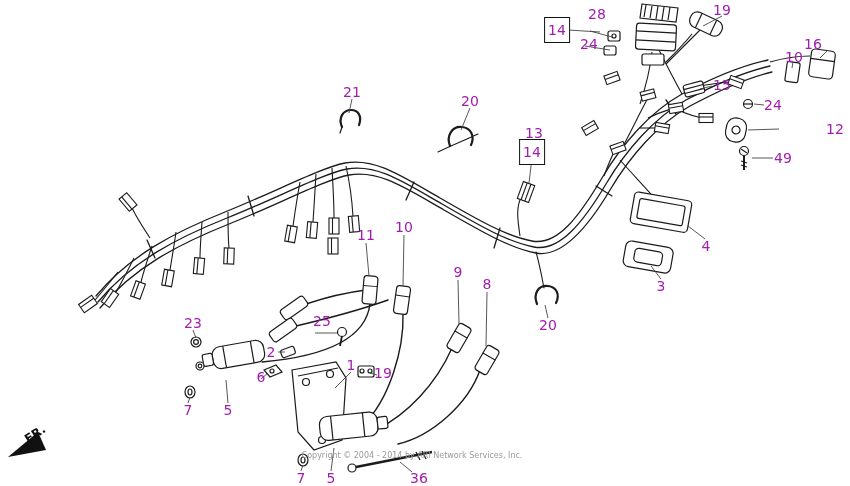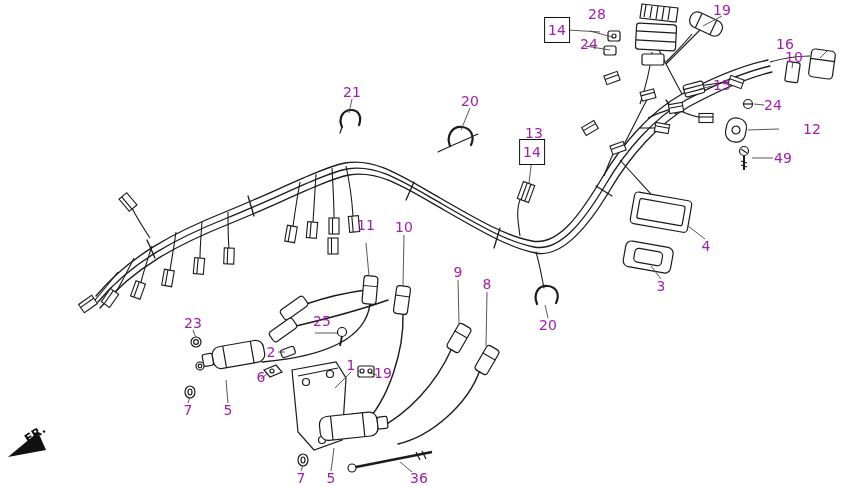--- a/index.html
+++ b/index.html
@@ -358,44 +358,45 @@
       <line x1="412" y1="472" x2="400" y2="462"></line>
     </g>
 
     <polygon points="8,457 38,432 46,450" fill="#111"></polygon>
   </svg>
 
   <div class="callout" style="left:722px;top:10px">19</div>
   <div class="callout boxed" style="left:557px;top:30px">14</div>
   <div class="callout" style="left:597px;top:14px">28</div>
   <div class="callout" style="left:589px;top:44px">24</div>
-  <div class="callout" style="left:785px;top:44px">16</div>
+  <div class="callout" style="left:813px;top:44px">16</div>
   <div class="callout" style="left:794px;top:57px">10</div>
   <div class="callout" style="left:722px;top:85px">15</div>
   <div class="callout" style="left:773px;top:105px">24</div>
   <div class="callout" style="left:352px;top:92px">21</div>
   <div class="callout" style="left:470px;top:101px">20</div>
-  <div class="callout" style="left:812px;top:129px">12</div>
+  <div class="callout" style="left:835px;top:129px">12</div>
   <div class="callout" style="left:534px;top:133px">13</div>
   <div class="callout boxed" style="left:532px;top:152px">14</div>
   <div class="callout" style="left:783px;top:158px">49</div>
   <div class="callout" style="left:706px;top:246px">4</div>
   <div class="callout" style="left:661px;top:286px">3</div>
-  <div class="callout" style="left:366px;top:225px">11</div>
+  <div class="callout" style="left:366px;top:235px">11</div>
   <div class="callout" style="left:404px;top:227px">10</div>
   <div class="callout" style="left:458px;top:272px">9</div>
   <div class="callout" style="left:487px;top:284px">8</div>
   <div class="callout" style="left:548px;top:325px">20</div>
   <div class="callout" style="left:193px;top:323px">23</div>
   <div class="callout" style="left:322px;top:321px">25</div>
   <div class="callout" style="left:271px;top:352px">2</div>
   <div class="callout" style="left:351px;top:365px">1</div>
   <div class="callout" style="left:383px;top:373px">19</div>
   <div class="callout" style="left:261px;top:377px">6</div>
   <div class="callout" style="left:188px;top:410px">7</div>
   <div class="callout" style="left:228px;top:410px">5</div>
   <div class="callout" style="left:301px;top:478px">7</div>
   <div class="callout" style="left:331px;top:478px">5</div>
   <div class="callout" style="left:419px;top:478px">36</div>
 
   <div class="fr-label">FR.</div>
+  <div class="watermark">Copyright © 2004 - 2014 by ARI Network Services, Inc.</div>
 
 </div>
 
 </body></html>

